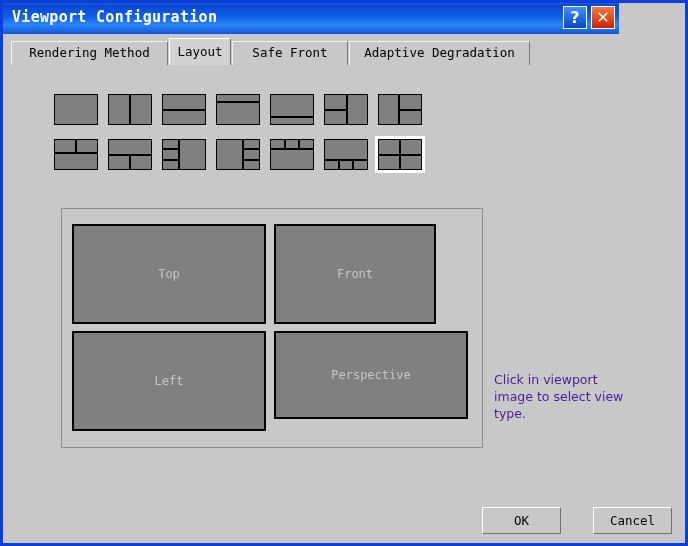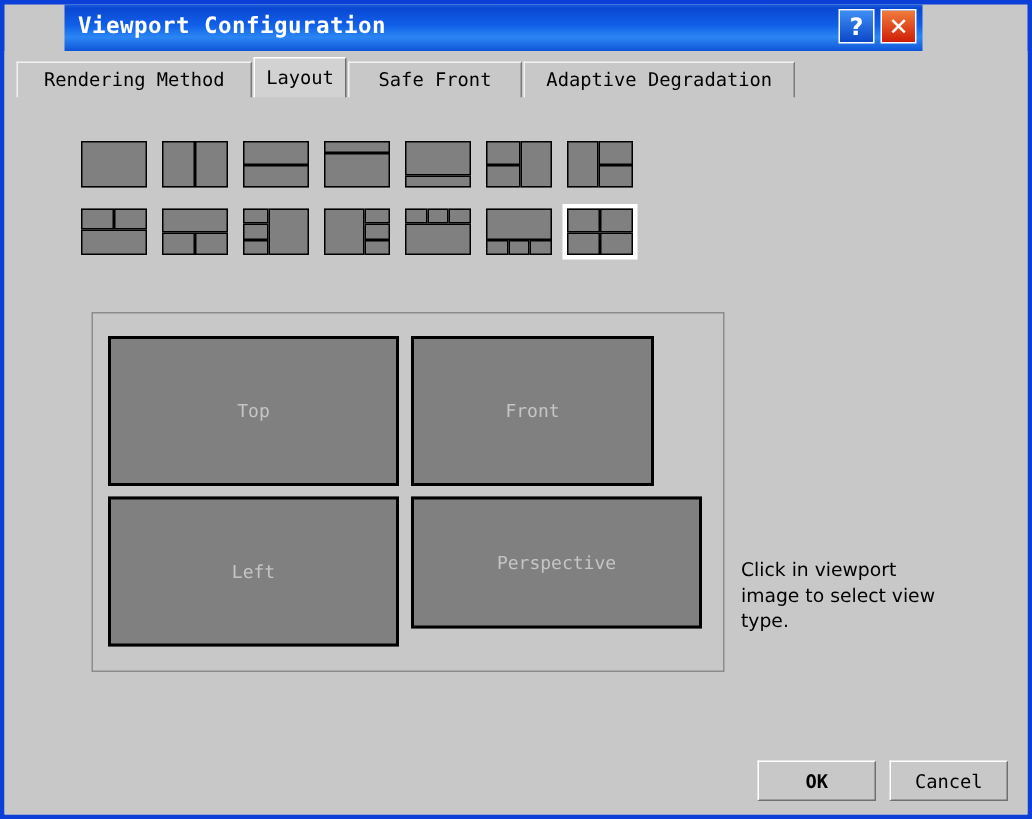--- a/index.html
+++ b/index.html
@@ -22,27 +22,26 @@
     height: 546px;
     box-sizing: border-box;
     border: 3px solid #0b3fd8;
     background: #c8c8c8;
   }
 
   
   #titlebar {
     position: absolute;
     left: 0; top: 0;
-    width: 572px;
+    width: 616px;
     height: 31px;
     background: linear-gradient(to bottom,
         #1a5fe0 0%, #0a47d2 8%, #1160e8 45%,
         #2b86f4 70%, #1b6ae4 88%, #0f52d8 100%);
     overflow: hidden;
-    margin-left: 40px;
   }
   #title-text {
     position: absolute;
     left: 9px; top: 5px;
     color: #ffffff;
     font-family: "DejaVu Sans Mono", monospace;
     font-size: 15px;
     font-weight: bold;
     letter-spacing: 0.3px;
     white-space: nowrap;
@@ -182,21 +181,21 @@
   #vp-persp  { left: 212px; top: 122px; width: 194px; height: 88px; }
 
   
   #hint-text {
     position: absolute;
     left: 491px;
     top: 306px;
     width: 130px;
     font-family: "DejaVu Sans", sans-serif;
     font-size: 12.5px;
-    color: #000000;
+    color: #4c1d95;
     line-height: 17px;
   }
 
   
   .dlgbtn {
     position: absolute;
     top: 442px;
     width: 79px;
     height: 27px;
     box-sizing: border-box;
@@ -205,21 +204,21 @@
     border-left: 1px solid #ffffff;
     border-right: 1px solid #707070;
     border-bottom: 1px solid #707070;
     font-family: "DejaVu Sans Mono", monospace;
     font-size: 12.5px;
     color: #000000;
     text-align: center;
     line-height: 25px;
     cursor: default;
   }
-  #ok-btn     { left: 502px; font-weight: bold; }
+  #ok-btn     { left: 479px; }
   #cancel-btn { left: 590px; }
 </style>
 </head>
 <body>
 
 <div id="dialog">
 
   <div id="titlebar">
     <div id="title-text">Viewport Configuration</div>
     <div class="titlebtn" id="help-btn">

